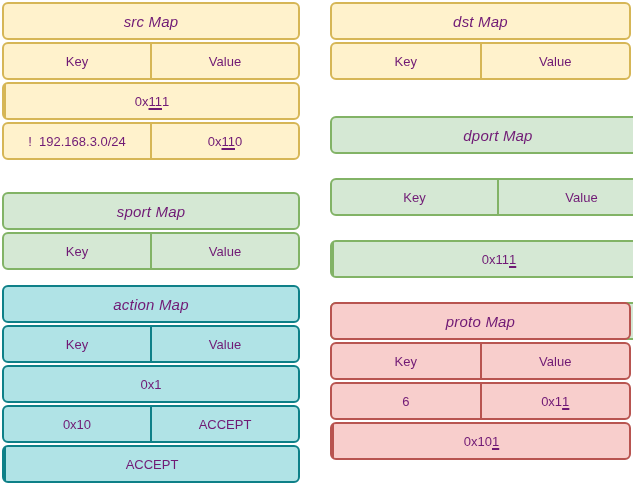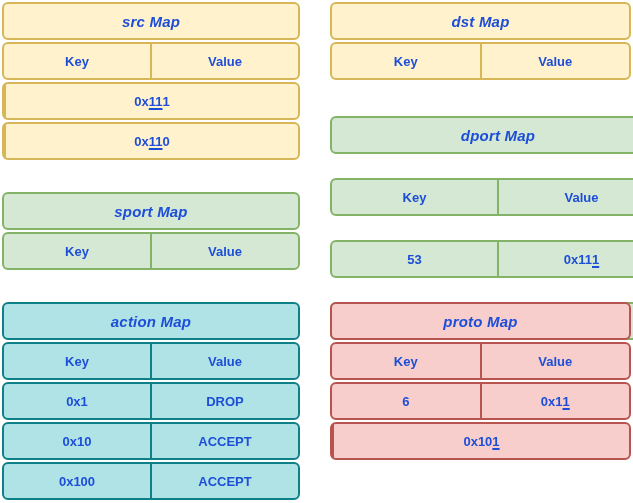--- a/index.html
+++ b/index.html
@@ -25,22 +25,22 @@
     border-radius: 6px;
     background: var(--fill);
     align-items: stretch;
   }
   .cell {
     flex: 1 1 0;
     display: flex;
     align-items: center;
     justify-content: center;
     font-size: 13px;
-    font-weight: bold;
-    color: #1d4ed8;
+    font-weight: normal;
+    color: #701a75;
     white-space: pre;
     overflow: hidden;
   }
   .cell.value { border-left: 2px solid var(--stroke); }
   .title-cell {
     font-size: 15px;
     font-style: italic;
     letter-spacing: 0.2px;
   }
   .u {
@@ -59,20 +59,21 @@
       <div class="cell title-cell">src Map</div>
     </div>
     <div class="row">
       <div class="cell key">Key</div>
       <div class="cell value">Value</div>
     </div>
     <div class="row">
       <div class="cell value"><span>0x</span><span class="u">11</span><span>1</span></div>
     </div>
     <div class="row">
+      <div class="cell key">!  192.168.3.0/24</div>
       <div class="cell value"><span>0x</span><span class="u">11</span><span>0</span></div>
     </div>
   </section>
 
   <section class="map" style="left: 330px; top: 2px; width: 301px; --fill: #FFF2CC; --stroke: #D6B656;">
     <div class="row">
       <div class="cell title-cell">dst Map</div>
     </div>
     <div class="row">
       <div class="cell key">Key</div>
@@ -82,57 +83,54 @@
 
   <section class="map" style="left: 330px; top: 116px; width: 336px; gap: 24px; --fill: #D5E8D4; --stroke: #82B366;">
     <div class="row">
       <div class="cell title-cell">dport Map</div>
     </div>
     <div class="row">
       <div class="cell key">Key</div>
       <div class="cell value">Value</div>
     </div>
     <div class="row">
-      <div class="cell key">53</div>
       <div class="cell value"><span>0x11</span><span class="u">1</span><span></span></div>
     </div>
     <div class="row">
       <div class="cell key">90</div>
       <div class="cell value"><span>0x1</span><span class="u">1</span><span></span></div>
     </div>
   </section>
 
   <section class="map" style="left: 2px; top: 192px; width: 298px; --fill: #D5E8D4; --stroke: #82B366;">
     <div class="row">
       <div class="cell title-cell">sport Map</div>
     </div>
     <div class="row">
       <div class="cell key">Key</div>
       <div class="cell value">Value</div>
     </div>
   </section>
 
-  <section class="map" style="left: 2px; top: 302px; width: 298px; --fill: #B0E3E6; --stroke: #0E8088;">
+  <section class="map" style="left: 2px; top: 285px; width: 298px; --fill: #B0E3E6; --stroke: #0E8088;">
     <div class="row">
       <div class="cell title-cell">action Map</div>
     </div>
     <div class="row">
       <div class="cell key">Key</div>
       <div class="cell value">Value</div>
     </div>
     <div class="row">
       <div class="cell key">0x1</div>
-      <div class="cell value"><span>DROP</span><span class="u"></span><span></span></div>
     </div>
     <div class="row">
       <div class="cell key">0x10</div>
       <div class="cell value"><span>ACCEPT</span><span class="u"></span><span></span></div>
     </div>
     <div class="row">
-      <div class="cell key">0x100</div>
       <div class="cell value"><span>ACCEPT</span><span class="u"></span><span></span></div>
     </div>
   </section>
 
   <section class="map" style="left: 330px; top: 302px; width: 301px; --fill: #F8CECC; --stroke: #B85450;">
     <div class="row">
       <div class="cell title-cell">proto Map</div>
     </div>
     <div class="row">
       <div class="cell key">Key</div>

